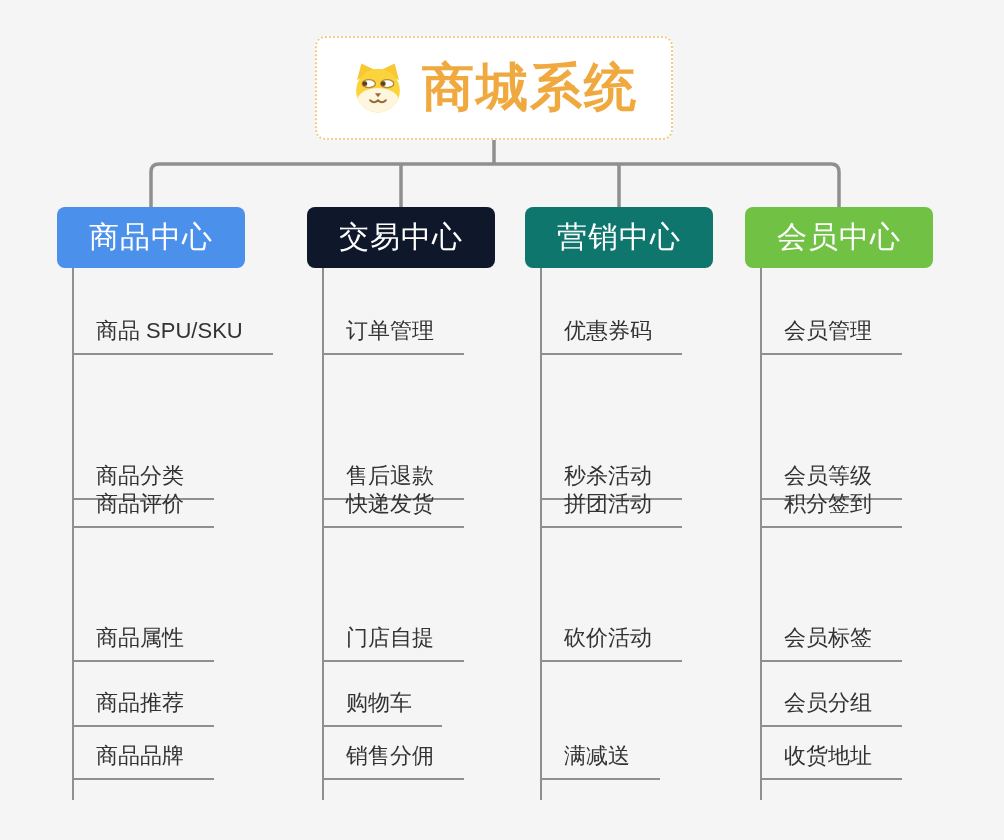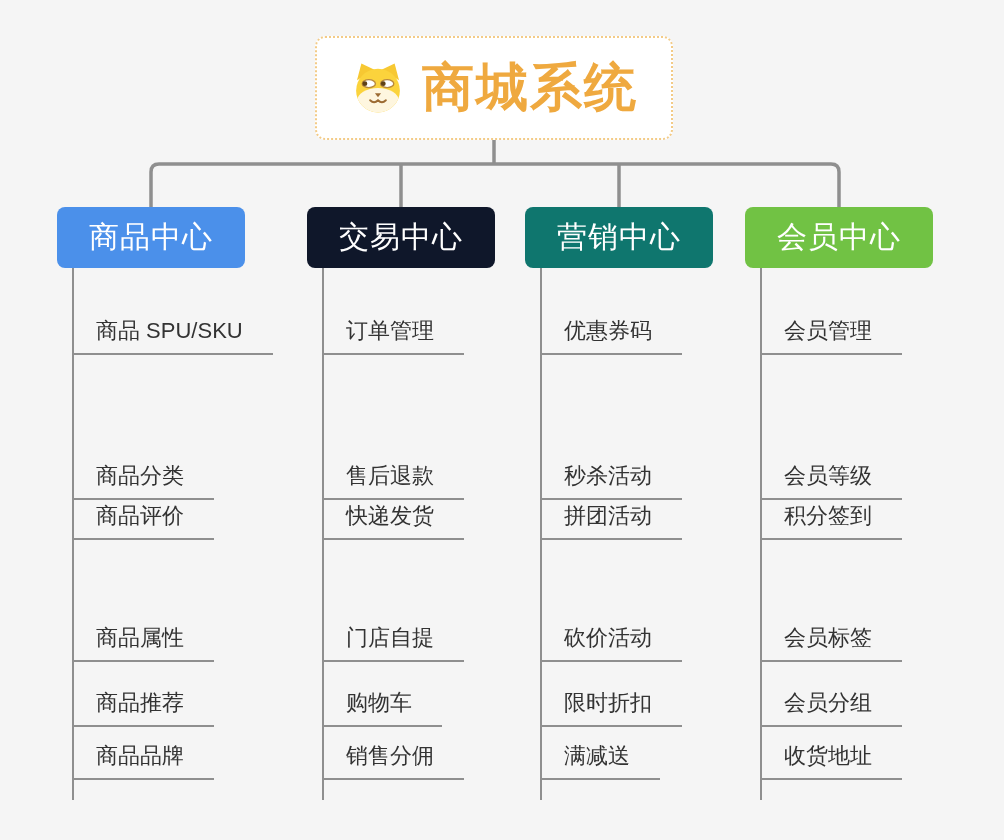--- a/index.html
+++ b/index.html
@@ -46,21 +46,21 @@
   }
   .item{
     position:absolute;left:15px;
     transform:translateY(-100%);
     padding:0 30px 7px 24px;
     border-bottom:2px solid #8f8f8f;
     font-size:22px;color:#333333;
     white-space:nowrap;
     width:max-content;
   }
-  .r1{top:355px;} .r2{top:470px;margin-top:30px;} .r3{top:540px;}
+  .r1{top:355px;} .r2{top:470px;margin-top:30px;} .r3{top:528px;}
   .r4{top:622px;margin-top:40px;} .r5{top:727px;} .r6{top:780px;}
 </style>
 </head>
 <body>
 
 <div class="canvas">
 
   <svg class="wires" viewBox="0 0 1004 840">
     <g fill="none" stroke-width="3.5" stroke="#8f8f8f">
       <path d="M494 140 V164"></path>
@@ -113,21 +113,20 @@
     <div class="item r6">销售分佣</div>
   </div>
 
   <div class="branch b3">
     <div class="branch-header" style="background-color: #0f766e;">营销中心</div>
     <div class="trunk"></div>
     <div class="item r1">优惠券码</div>
     <div class="item r2">秒杀活动</div>
     <div class="item r3">拼团活动</div>
     <div class="item r4">砍价活动</div>
-    <div class="item r5">限时折扣</div>
     <div class="item r6">满减送</div>
   </div>
 
   <div class="branch b4">
     <div class="branch-header" style="background-color: rgb(113, 194, 68);">会员中心</div>
     <div class="trunk"></div>
     <div class="item r1">会员管理</div>
     <div class="item r2">会员等级</div>
     <div class="item r3">积分签到</div>
     <div class="item r4">会员标签</div>

